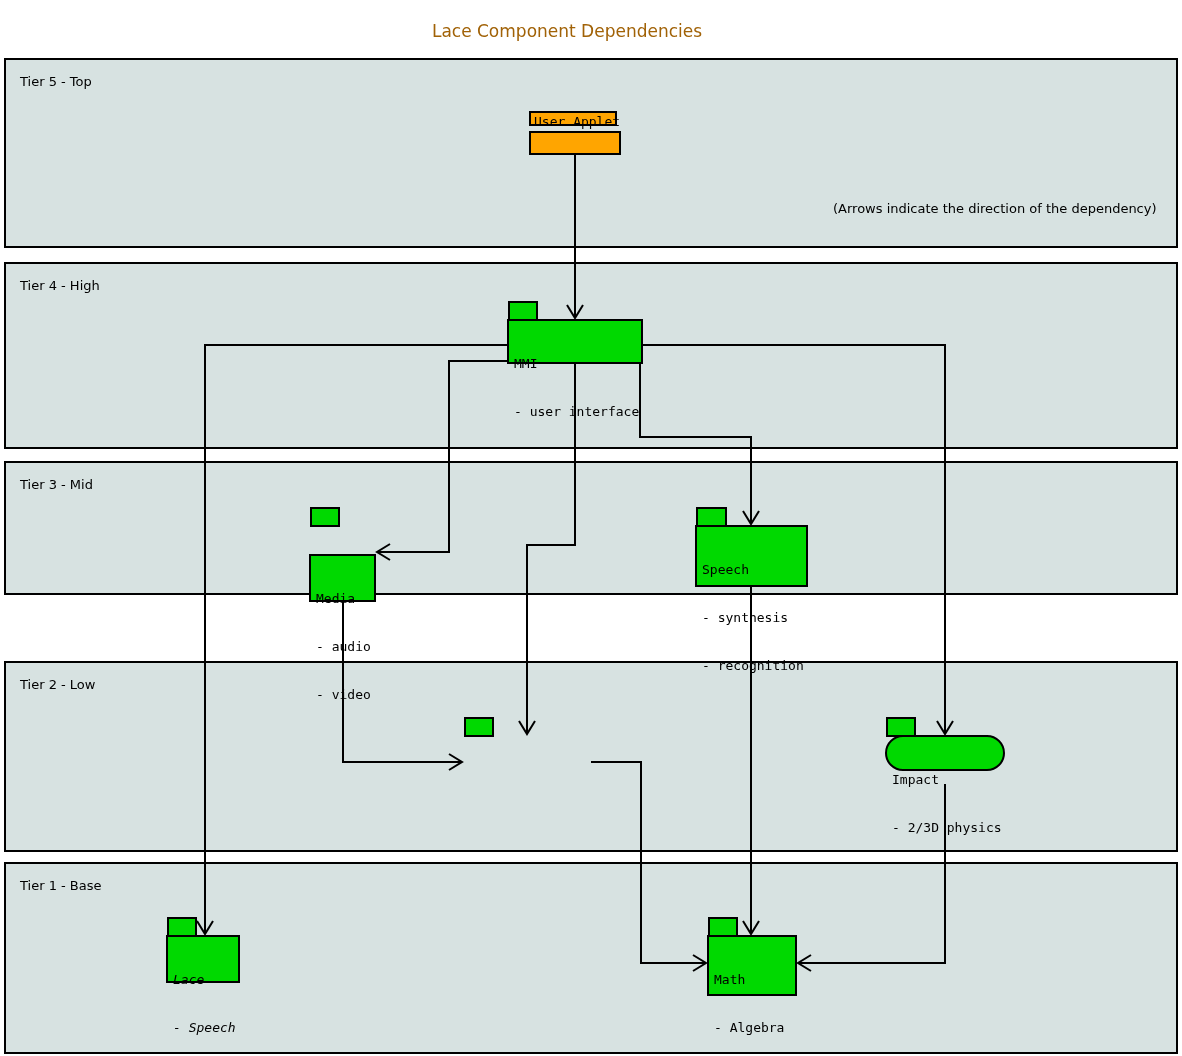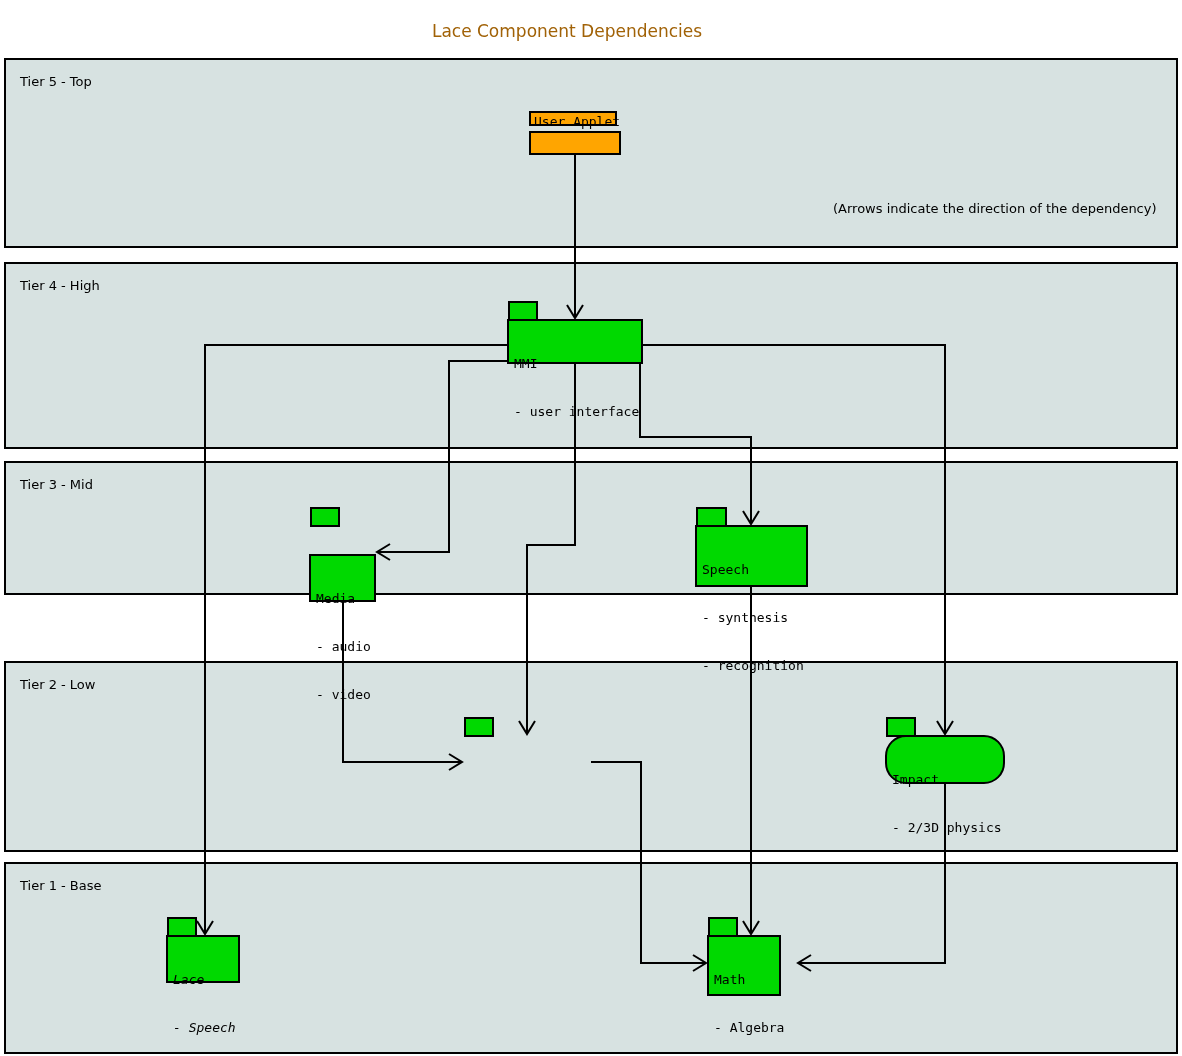--- a/index.html
+++ b/index.html
@@ -56,25 +56,25 @@
   #ua-body{left:529px;top:131px;width:92px;height:24px;}
   #mmi-tab {left:508px;top:301px;width:30px;height:20px;}
   #mmi-body{left:507px;top:319px;width:136px;height:45px;}
   #media-tab {left:310px;top:507px;width:30px;height:20px;}
   #media-body{left:309px;top:526px;width:67px;height:48px;margin-top:28px;}
   #speech-tab {left:696px;top:507px;width:31px;height:20px;}
   #speech-body{left:695px;top:525px;width:113px;height:62px;}
   #opengl-tab {left:464px;top:717px;width:30px;height:20px;}
   #opengl-body{left:463px;top:735px;width:128px;height:49px;}
   #impact-tab {left:886px;top:717px;width:30px;height:20px;}
-  #impact-body{left:885px;top:735px;width:120px;height:49px;border-radius:21px;}
+  #impact-body{left:885px;top:735px;width:120px;height:36px;border-radius:21px;}
   #lace-tab {left:167px;top:917px;width:30px;height:20px;}
   #lace-body{left:166px;top:935px;width:74px;height:48px;font-style:italic;}
   #math-tab {left:708px;top:917px;width:30px;height:20px;}
-  #math-body{left:707px;top:935px;width:74px;height:61px;}
+  #math-body{left:707px;top:935px;width:90px;height:61px;}
 </style>
 </head>
 <body>
 
 <div id="stage">
 
   <div class="title">Lace Component Dependencies</div>
 
   <div class="tier" id="tier5">
     <span class="tier-label">Tier 5 - Top</span>

